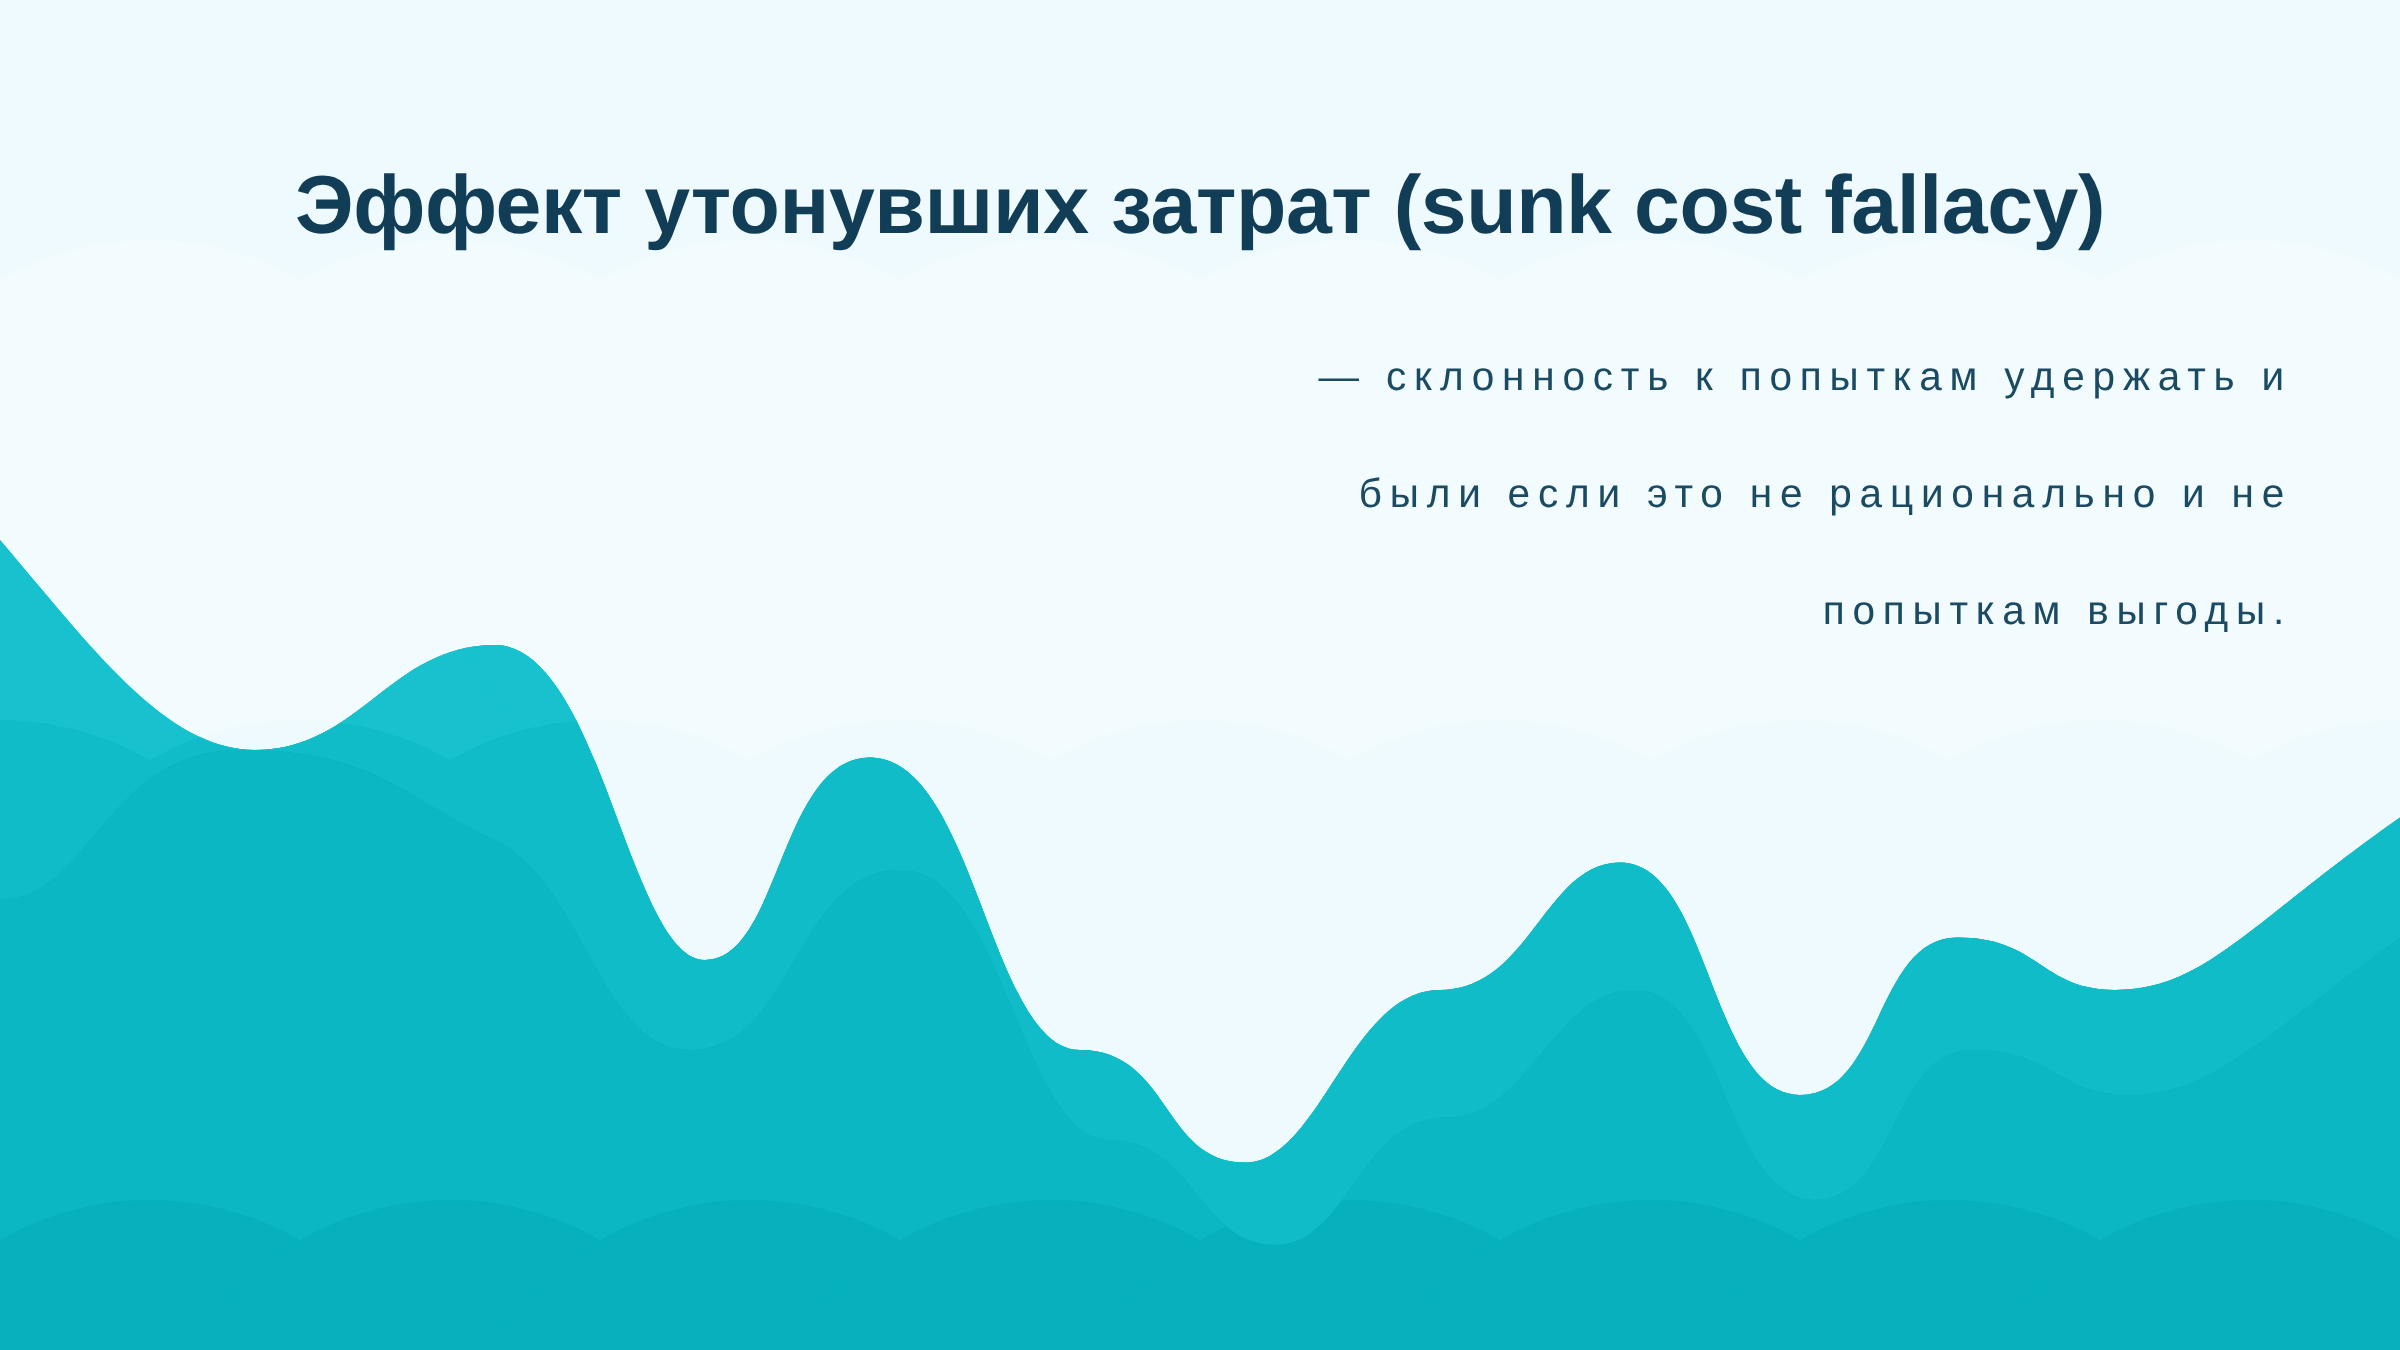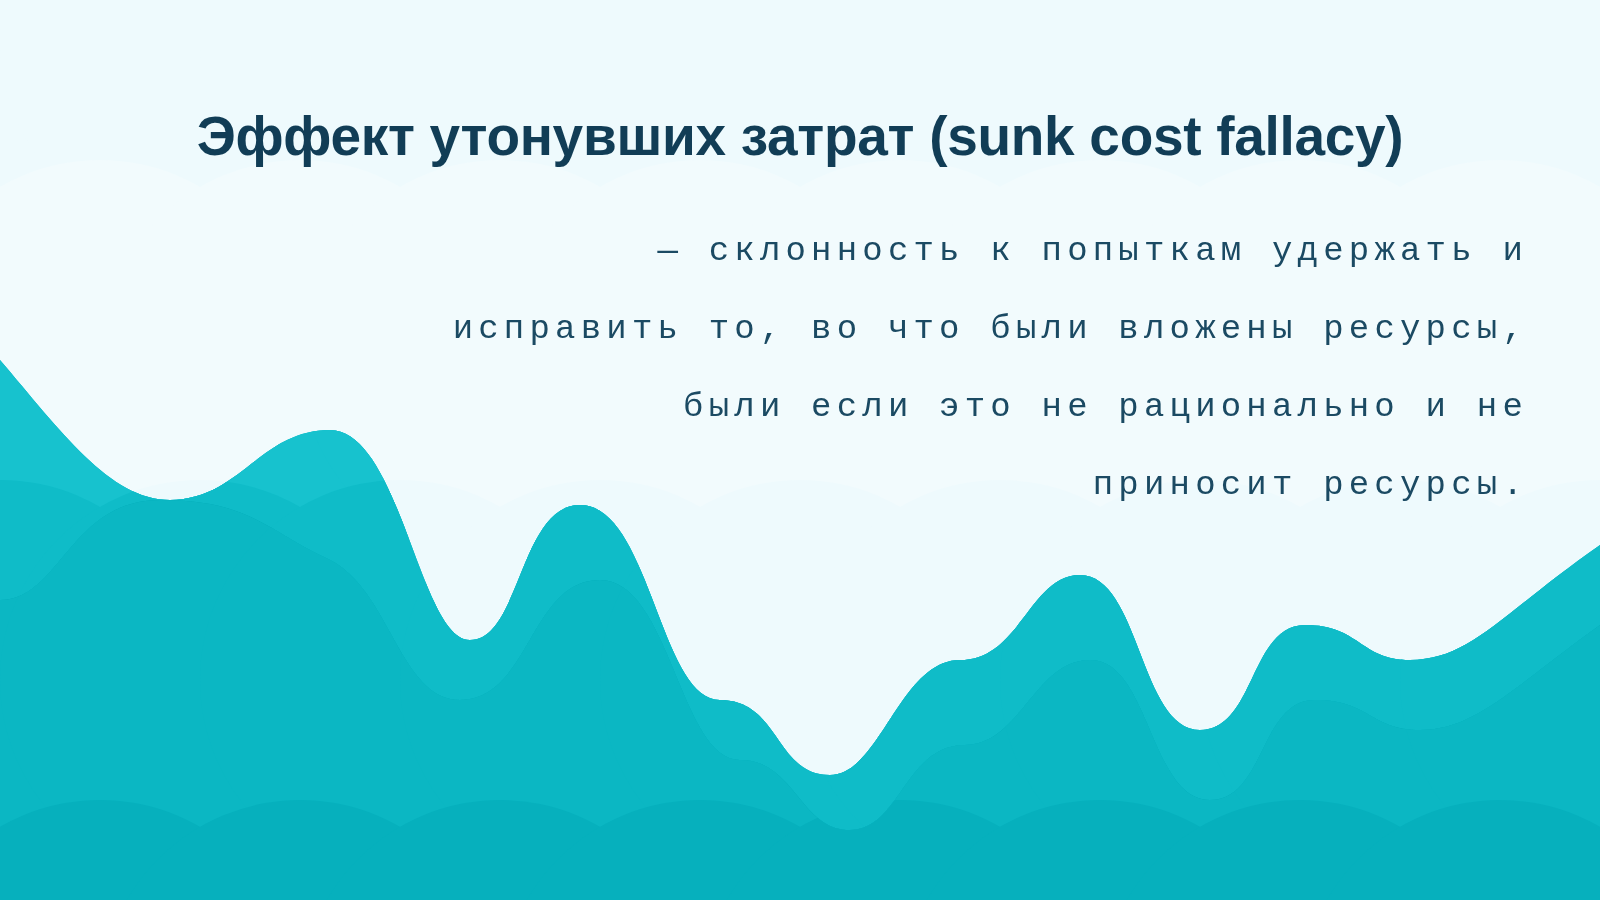--- a/index.html
+++ b/index.html
@@ -40,26 +40,25 @@
     line-height: 1.05;
     font-weight: 700;
     letter-spacing: -0.3px;
     color: #113d56;
     white-space: nowrap;
   }
   #body-copy {
     margin: 0;
     padding-top: 46px;
     text-align: right;
-    font-size: 34px;
+    font-size: 27px;
     line-height: 78px;
     font-weight: 300;
     letter-spacing: 5.2px;
     color: #1b4a63;
-    font-family: Liberation Mono, monospace;
   }
   #body-copy .line {
     display: block;
   }
 </style>
 </head>
 <body>
 
 <div id="slide">
 
@@ -201,19 +200,18 @@
         <circle cx="1300" cy="1000" r="200"></circle>
           <circle cx="1500" cy="1000" r="200"></circle>
       </g>
     </g>
   </svg>
 
   <div id="text-wrap">
     <h1 id="title">Эффект утонувших затрат (sunk cost fallacy)</h1>
     <p id="body-copy">
       <span class="line">— склонность к попыткам удержать и</span>
-      <span class="line">исправить то, во что были вложены ресурсы,</span>
       <span class="line">были если это не рационально и не</span>
-      <span class="line">приносит ресурсы.</span>
+      <span class="line">попыткам выгоды.</span>
     </p>
   </div>
 
 </div>
 
 </body></html>

